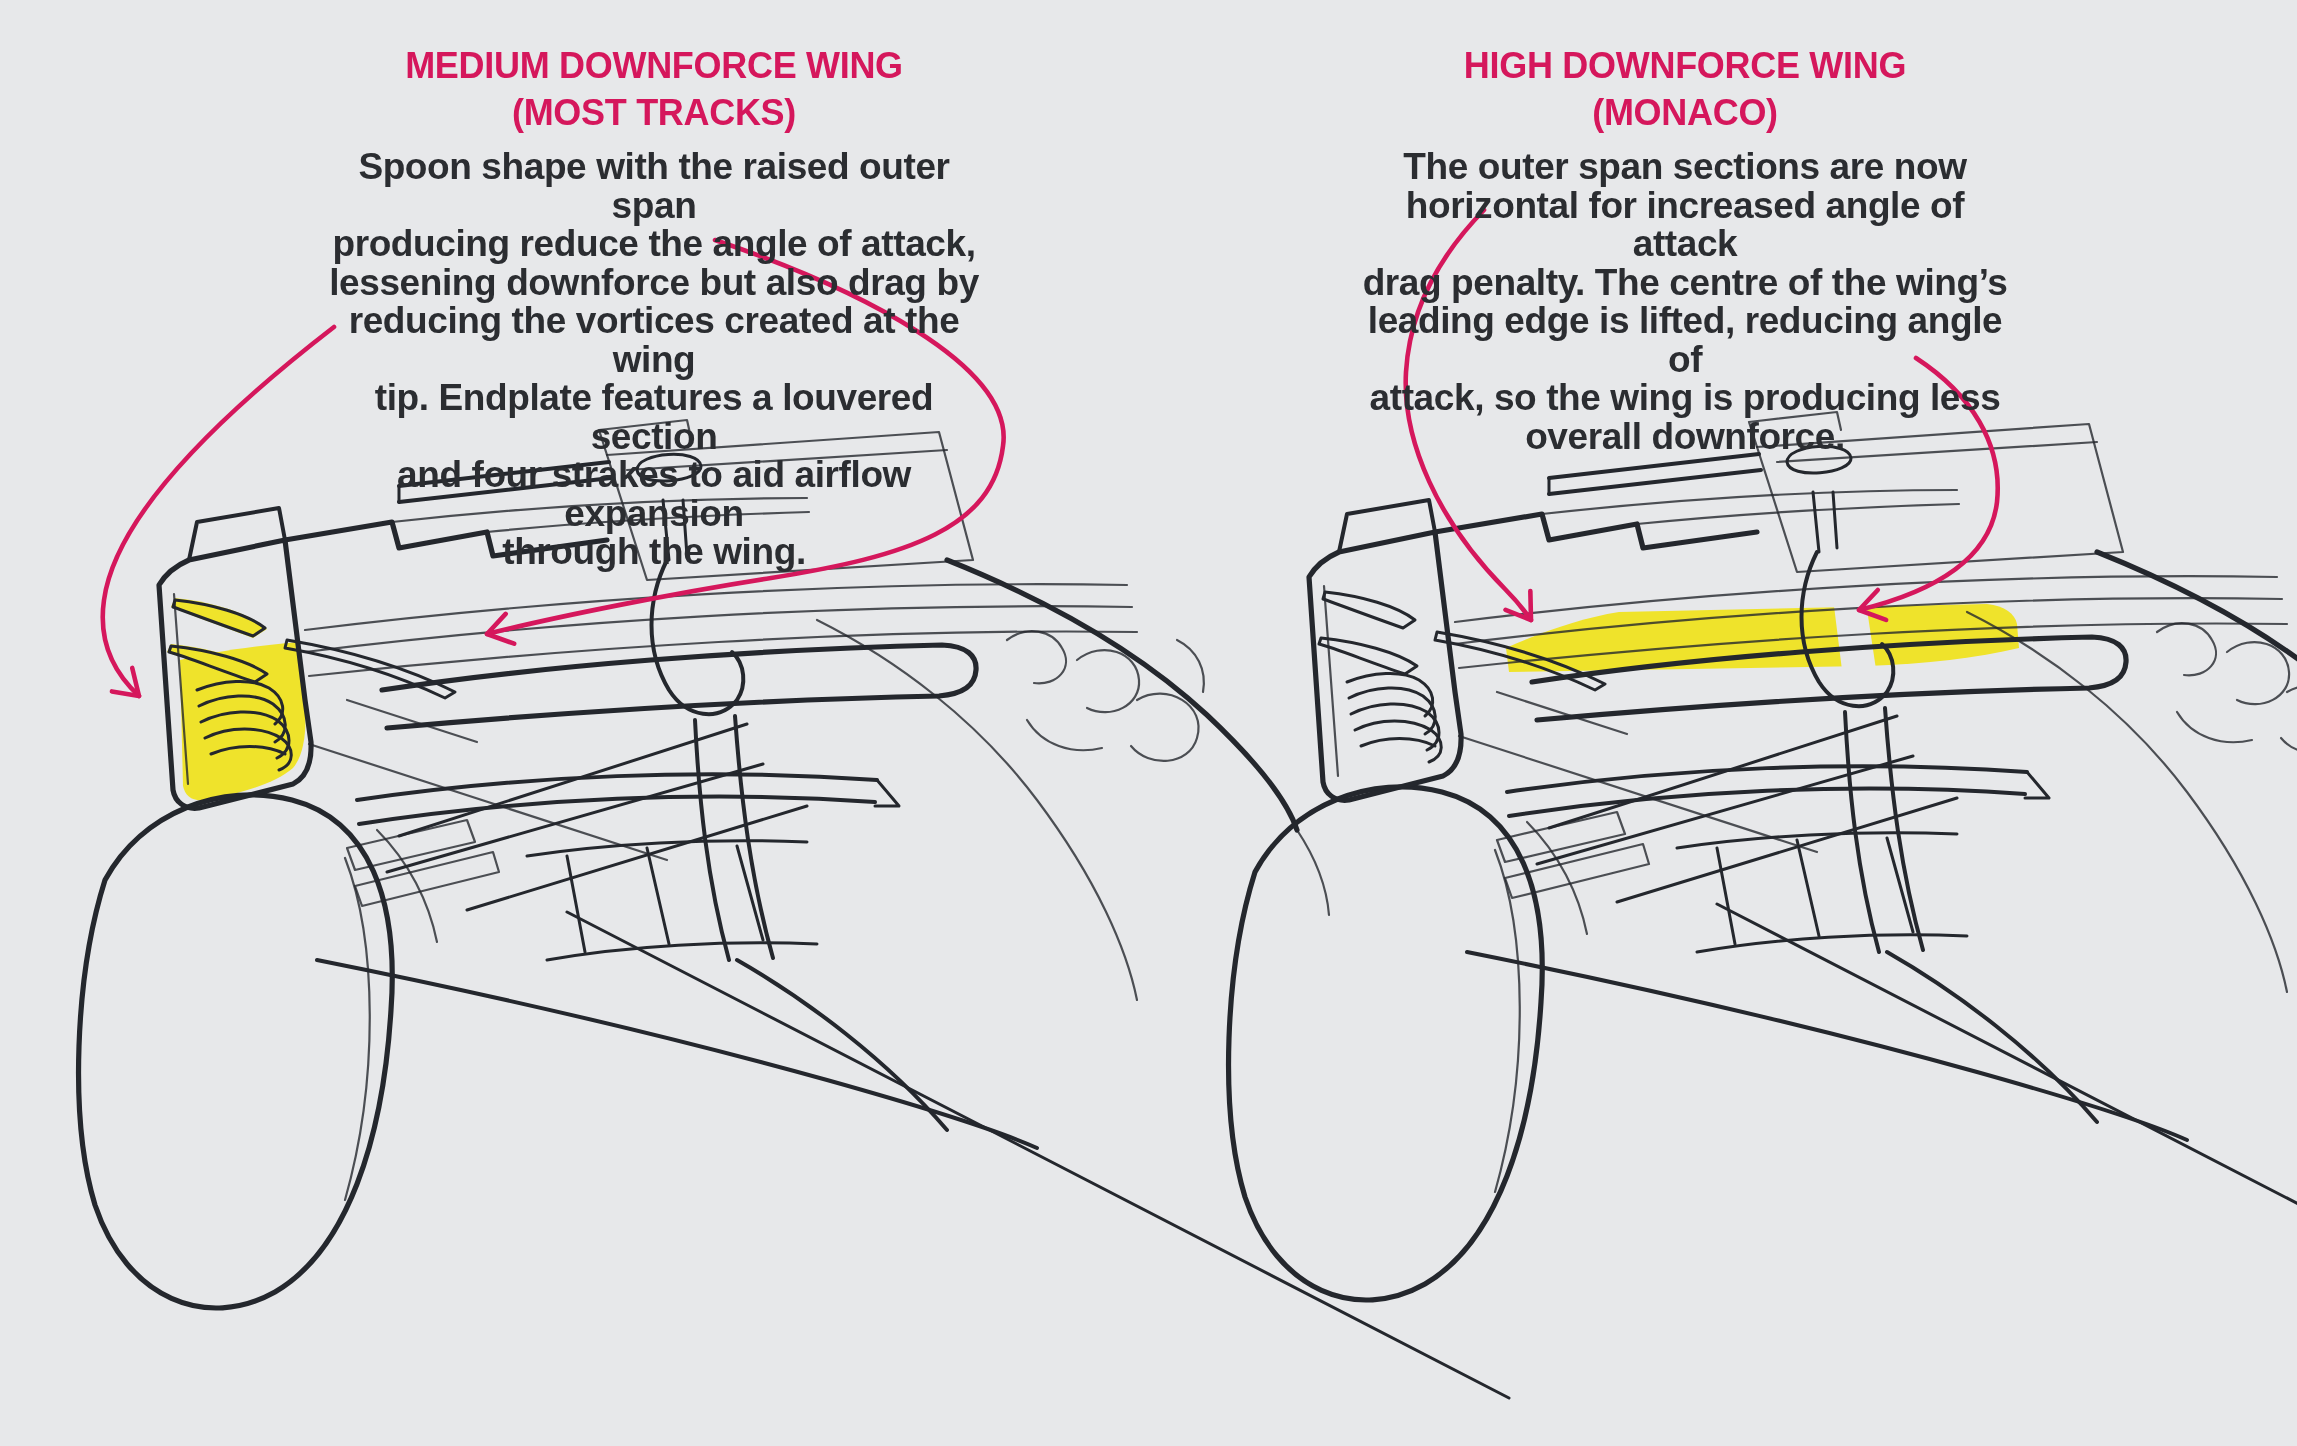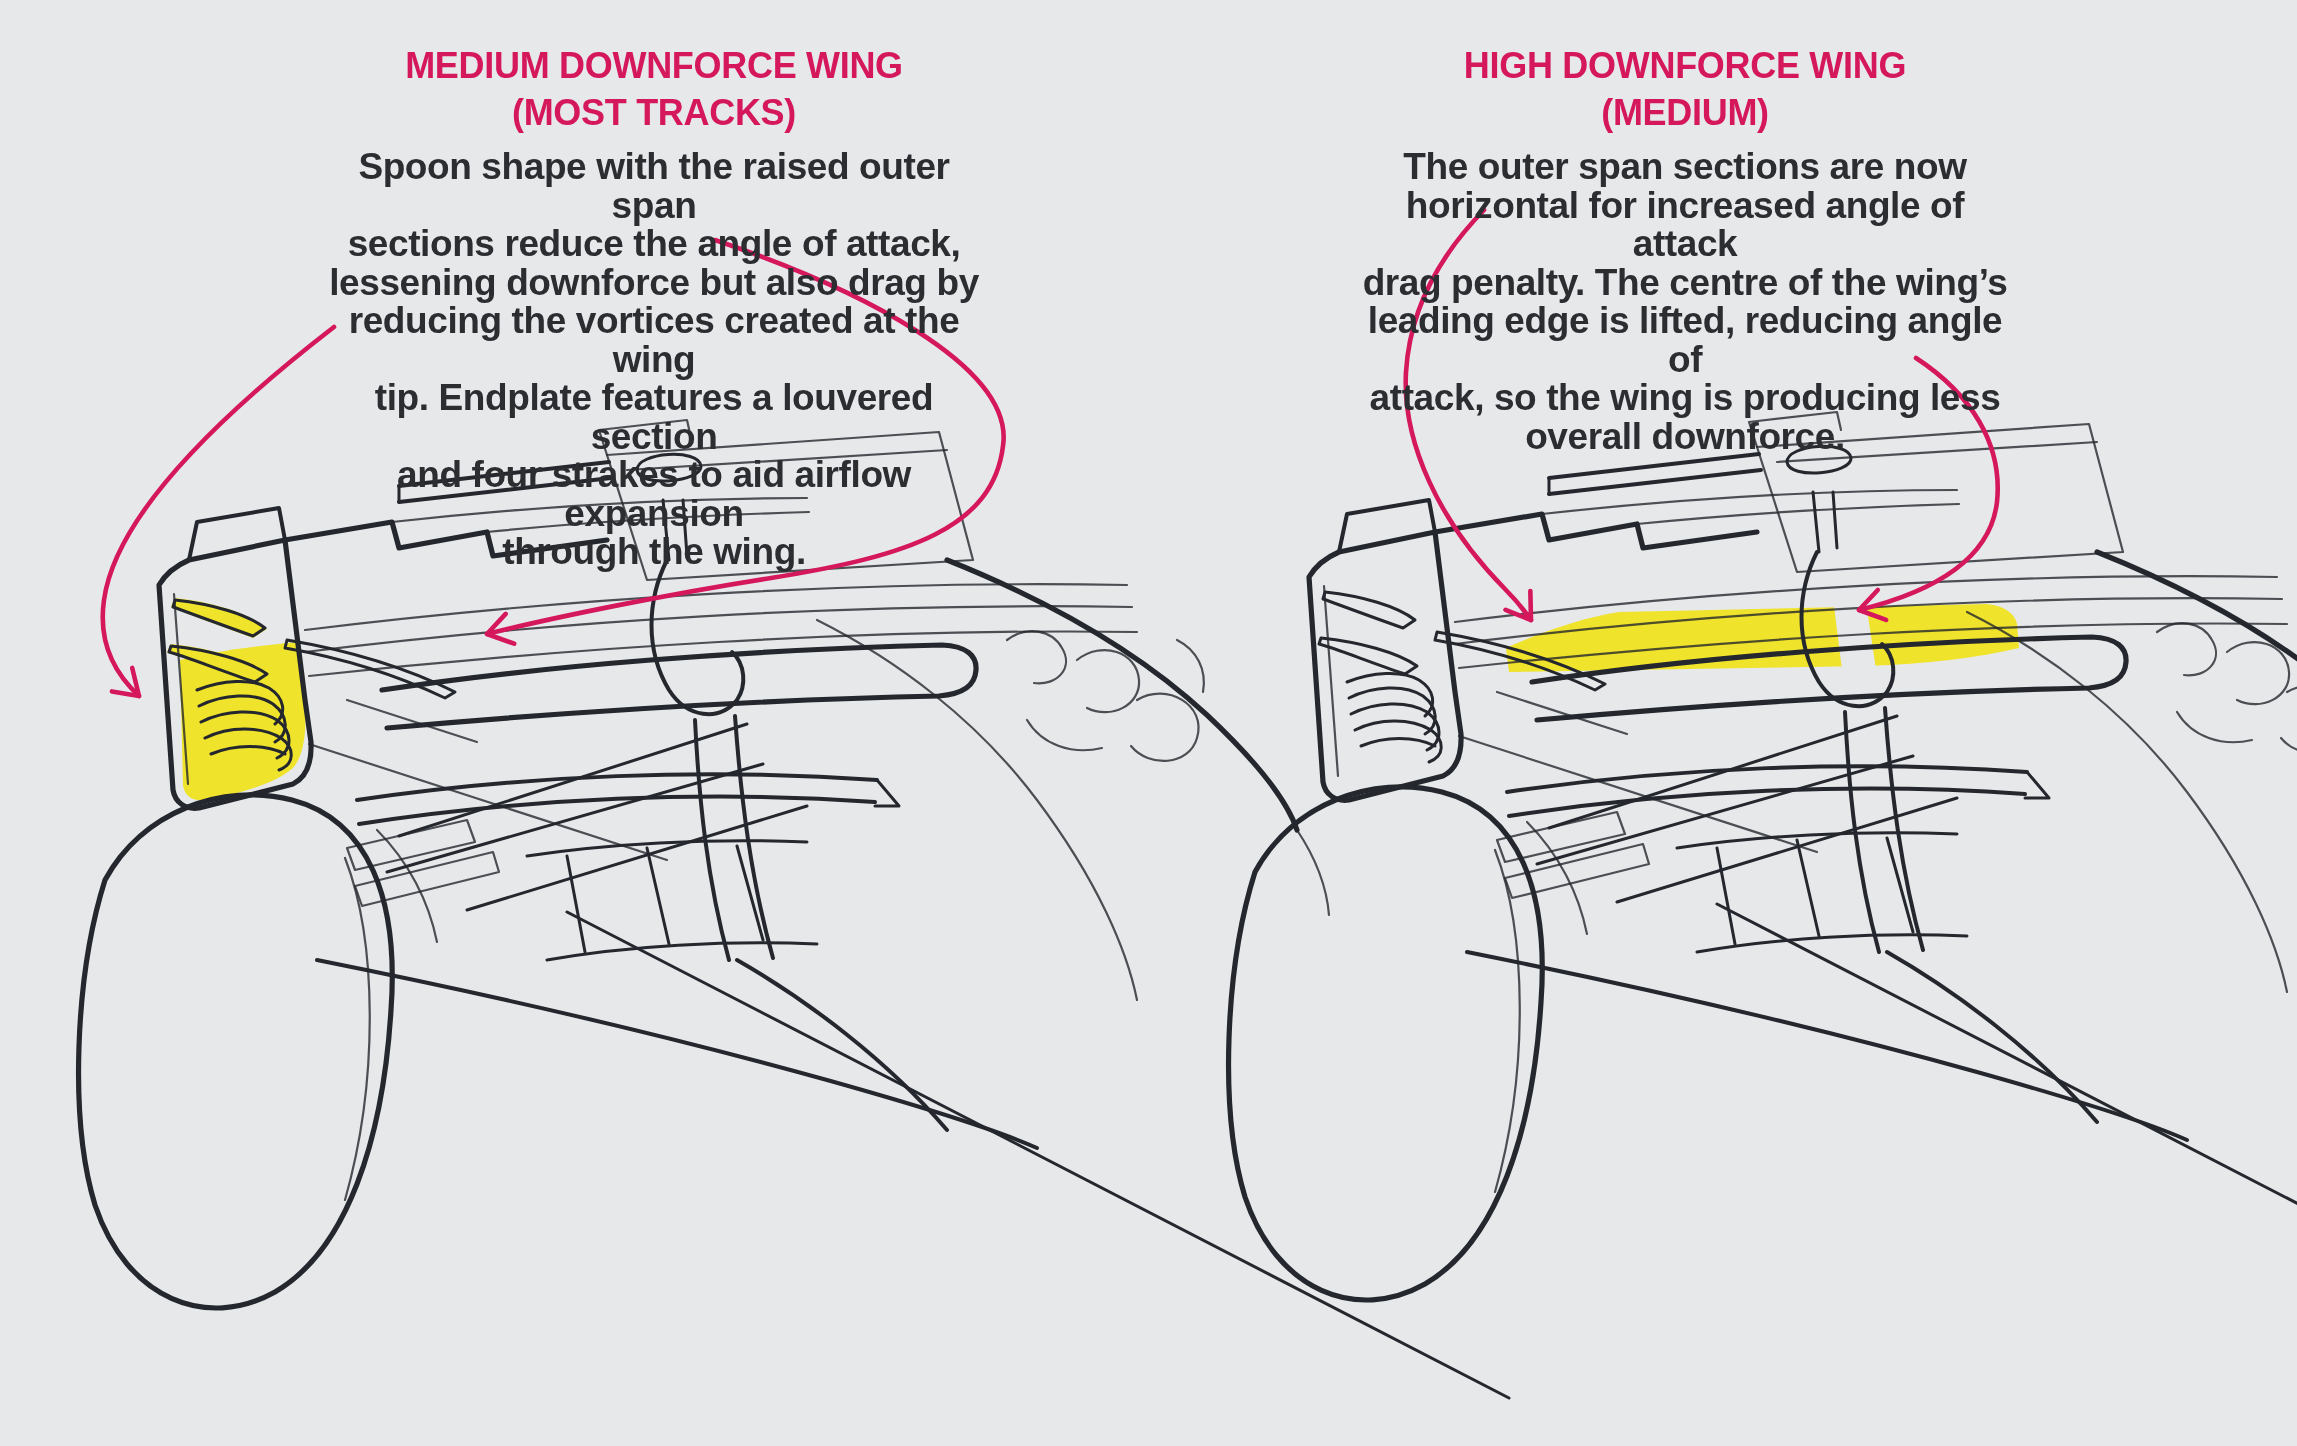--- a/index.html
+++ b/index.html
@@ -141,32 +141,32 @@
     <path class="arrow" marker-end="url(#ah)" d="M 1437 210 C 1396 252 1363 305 1359 372 C 1355 442 1392 522 1458 589 C 1469 600 1477 610 1484 620"></path>
     <path class="arrow" marker-end="url(#ah)" d="M 1869 358 C 1924 394 1956 444 1950 502 C 1944 553 1898 589 1812 610"></path>
   </svg>
 
   <div class="caption cap-left">
     <h2>
       <span>MEDIUM DOWNFORCE WING</span><br>
       <span>(MOST TRACKS)</span>
     </h2>
     <div class="bodyline">Spoon shape with the raised outer span</div>
-    <div class="bodyline">sections reduce the angle of attack,</div>
+    <div class="bodyline">producing reduce the angle of attack,</div>
     <div class="bodyline">lessening downforce but also drag by</div>
     <div class="bodyline">reducing the vortices created at the wing</div>
     <div class="bodyline">tip. Endplate features a louvered section</div>
     <div class="bodyline">and four strakes to aid airflow expansion</div>
     <div class="bodyline">through the wing.</div>
   </div>
 
   <div class="caption cap-right">
     <h2>
       <span>HIGH DOWNFORCE WING</span><br>
-      <span>(MEDIUM)</span>
+      <span>(MONACO)</span>
     </h2>
     <div class="bodyline">The outer span sections are now</div>
     <div class="bodyline">horizontal for increased angle of attack</div>
     <div class="bodyline">drag penalty. The centre of the wing’s</div>
     <div class="bodyline">leading edge is lifted, reducing angle of</div>
     <div class="bodyline">attack, so the wing is producing less</div>
     <div class="bodyline">overall downforce.</div>
   </div>
 
 </div>

